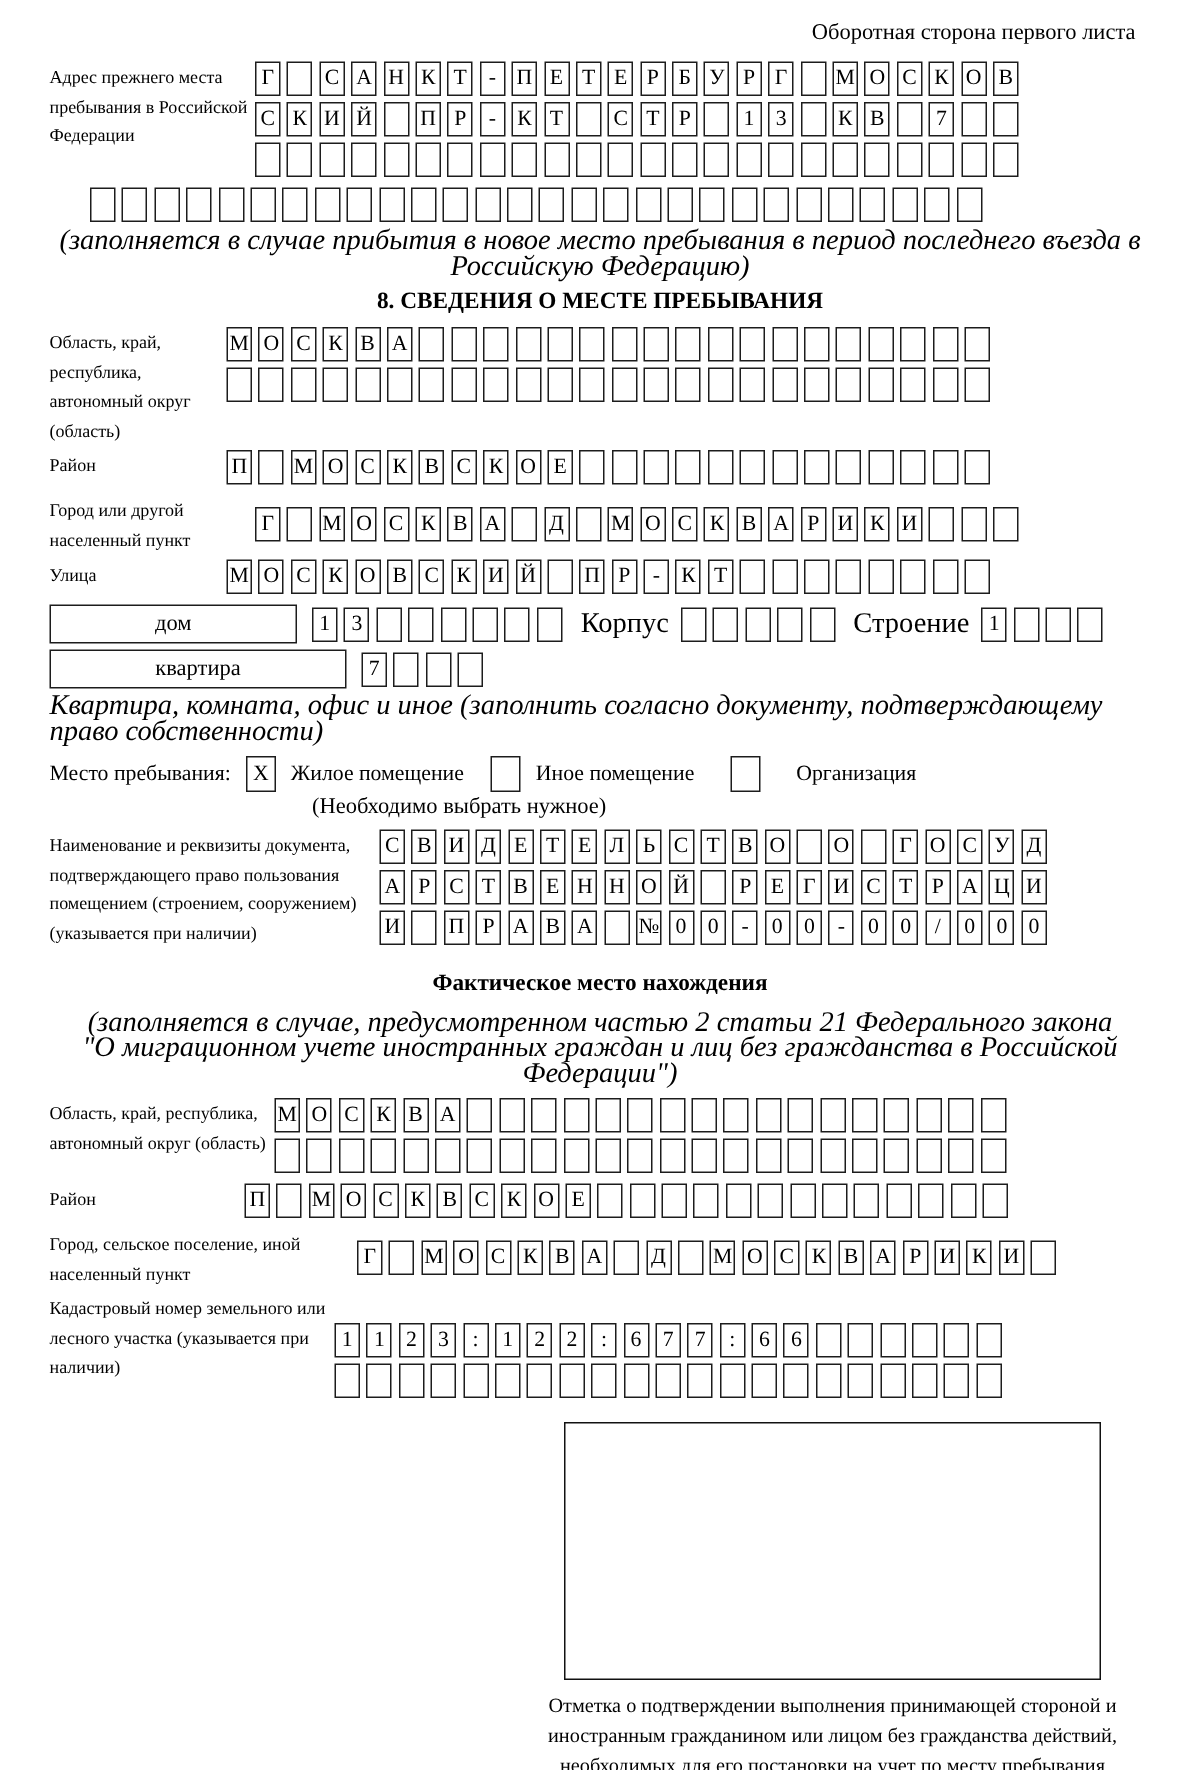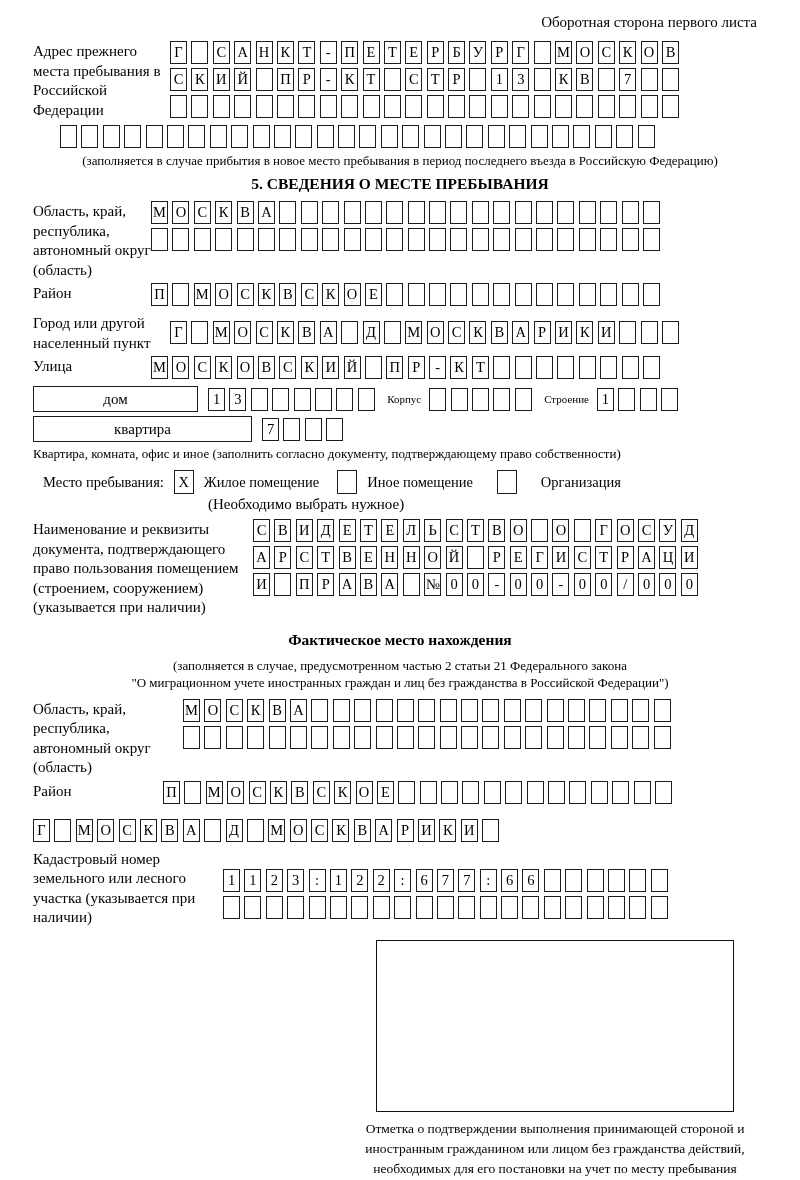--- a/index.html
+++ b/index.html
@@ -15,40 +15,40 @@
 
   
   .boxrow { display:flex; margin-bottom:4px; }
   .cbox {
     flex:none; width:17px; height:23px; margin-right:4.4px;
     border:1.5px solid #1c1c1c;
     display:inline-flex; align-items:center; justify-content:center;
     font-size:14.5px; line-height:1;
   }
   .field { display:flex; align-items:flex-start; margin-bottom:3px; }
-  .flabel { flex:none; font-size:15px; line-height:19.5px; padding-top:1px; }
+  .flabel { flex:none; font-size:12px; line-height:19.5px; padding-top:1px; }
   .fboxes { flex:1; min-width:0; }
 
   .w137 { width:137px; } .w118 { width:118px; } .w150 { width:150px; }
   .w130 { width:130px; } .w205 { width:205px; } .w190 { width:190px; }
   .w220 { width:220px; }
 
-  .caption { font-size:13px; line-height:17px; }
+  .caption { font-size:19px; line-height:17px;font-style:italic; }
   .caption.center { text-align:center; }
   .h-bold { text-align:center; font-weight:bold; font-size:15.5px; margin:6px 0 8px 0; }
 
   .inline-row { display:flex; align-items:center; margin-bottom:3px; }
   .named-box {
     border:1.6px solid #1c1c1c; height:26px;
     display:flex; align-items:center; justify-content:center;
     font-size:15px; flex:none;
   }
-  .lbl-inline { font-size:11px; margin:0 8px; flex:none; }
-
-  .stay-row { display:flex; align-items:center; margin-top:8px; font-size:14.5px;margin-left:10px; }
+  .lbl-inline { font-size:19px; margin:0 8px; flex:none; }
+
+  .stay-row { display:flex; align-items:center; margin-top:8px; font-size:14.5px; }
   .checkbox {
     flex:none; width:20px; height:24px; border:1.6px solid #1c1c1c;
     display:inline-flex; align-items:center; justify-content:center;
     font-size:14.5px; margin:0 10px;
   }
   .stay-note { font-size:15px; margin:2px 0 6px 175px; }
 
   .mark-wrap { width:424px; margin-left:auto; margin-top:12px; }
   .mark-box { width:358px; height:172px; border:1.8px solid #111; margin:0 auto 7px auto; background:#fff; }
   .mark-caption { text-align:center; font-size:13.5px; line-height:20px; }
@@ -171,21 +171,21 @@
       <span class="cbox"></span>
       <span class="cbox"></span>
       <span class="cbox"></span>
       <span class="cbox"></span>
       <span class="cbox"></span>
       <span class="cbox"></span>
       <span class="cbox"></span>
     </div>
   <div class="caption center">(заполняется в случае прибытия в новое место пребывания в период последнего въезда в Российскую Федерацию)</div>
 
-  <div class="h-bold">5. СВЕДЕНИЯ О МЕСТЕ ПРЕБЫВАНИЯ</div>
+  <div class="h-bold">8. СВЕДЕНИЯ О МЕСТЕ ПРЕБЫВАНИЯ</div>
 
   <div class="field">
     <div class="flabel w118">Область, край, республика, автономный округ (область)</div>
     <div class="fboxes">
       <div class="boxrow">
           <span class="cbox">М</span>
           <span class="cbox">О</span>
           <span class="cbox">С</span>
           <span class="cbox">К</span>
           <span class="cbox">В</span>
@@ -357,21 +357,21 @@
     <div class="lbl-inline">Строение</div>
     <div class="boxrow" style="margin:0;">
         <span class="cbox">1</span>
         <span class="cbox"></span>
         <span class="cbox"></span>
         <span class="cbox"></span>
       </div>
   </div>
 
   <div class="inline-row mt4">
-    <div class="named-box" style="width:219px;">квартира</div>
+    <div class="named-box" style="width:198px;">квартира</div>
     <div class="boxrow" style="margin:0 0 0 10px;">
         <span class="cbox">7</span>
         <span class="cbox"></span>
         <span class="cbox"></span>
         <span class="cbox"></span>
       </div>
   </div>
   <div class="caption">Квартира, комната, офис и иное (заполнить согласно документу, подтверждающему право собственности)</div>
 
   <div class="stay-row">
@@ -546,20 +546,21 @@
           <span class="cbox"></span>
           <span class="cbox"></span>
           <span class="cbox"></span>
           <span class="cbox"></span>
           <span class="cbox"></span>
         </div>
     </div>
   </div>
 
   <div class="field">
+    <div class="flabel w205">Город, сельское поселение, иной населенный пункт</div>
     <div class="fboxes" style="padding-top:8px;">
       <div class="boxrow">
           <span class="cbox">Г</span>
           <span class="cbox"></span>
           <span class="cbox">М</span>
           <span class="cbox">О</span>
           <span class="cbox">С</span>
           <span class="cbox">К</span>
           <span class="cbox">В</span>
           <span class="cbox">А</span>

